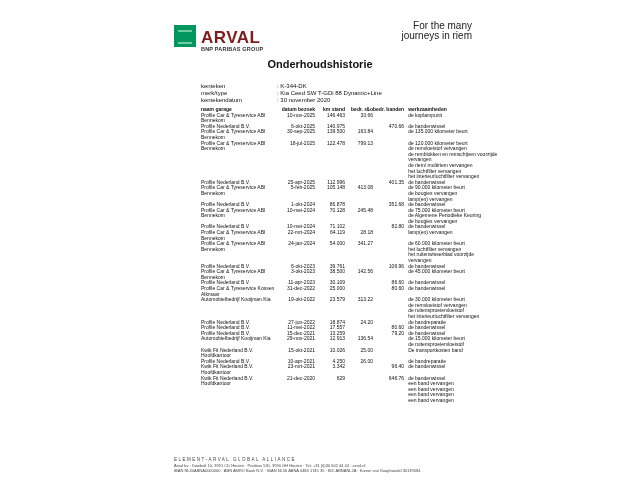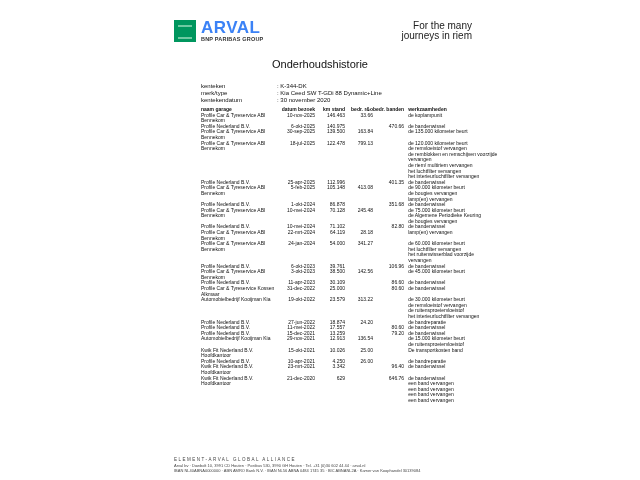--- a/index.html
+++ b/index.html
@@ -2,24 +2,24 @@
 <html><head>
 <meta charset="utf-8">
 <style>
   html, body { margin:0; padding:0; background:#ffffff; }
   body { width:640px; height:480px; position:relative; overflow:hidden;
          font-family:"Liberation Sans", sans-serif; color:#111; }
   .logo { position:absolute; left:174px; top:20px; display:flex; align-items:center; }
   .logo-box { width:22px; height:22px; background:#00965e; position:relative; margin-right:5px; }
   .logo-box::before { content:""; position:absolute; left:4px; top:5px; width:14px; height:10px;
      border-top:2px solid #9fe0c0; border-bottom:2px solid #9fe0c0; opacity:.7; }
-  .logo-text .brand { font-size:17px; font-weight:bold; color:#3b82f6; letter-spacing:.5px; line-height:16px; }
+  .logo-text .brand { font-size:17px; font-weight:bold; color:#7f1d1d; letter-spacing:.5px; line-height:16px;margin-top:10px; }
   .logo-text .sub { font-size:5.5px; font-weight:bold; color:#333; letter-spacing:.2px; }
   .tagline { position:absolute; right:168px; top:21px; text-align:right; font-size:10px; line-height:10px; color:#222; }
-  .title { position:absolute; left:0; width:640px; top:58px; text-align:center; font-size:11px; font-weight:normal; }
+  .title { position:absolute; left:0; width:640px; top:58px; text-align:center; font-size:11px; font-weight:bold; }
   .meta { position:absolute; left:201px; top:83px; font-size:6px; line-height:6.8px; }
   .meta .row { display:flex; }
   .meta .lbl { width:76px; }
   table.hist { position:absolute; left:201px; top:107px; border-collapse:collapse; font-size:5px; line-height:5.6px; }
   table.hist th { font-weight:bold; text-align:left; padding:0; white-space:nowrap; }
   table.hist td { padding:0; vertical-align:top; white-space:nowrap; }
   .c1 { width:76px; }
   .c2 { width:38px; text-align:right; }
   .c3 { width:30px; text-align:right; }
   .c4 { width:28px; text-align:right; }

